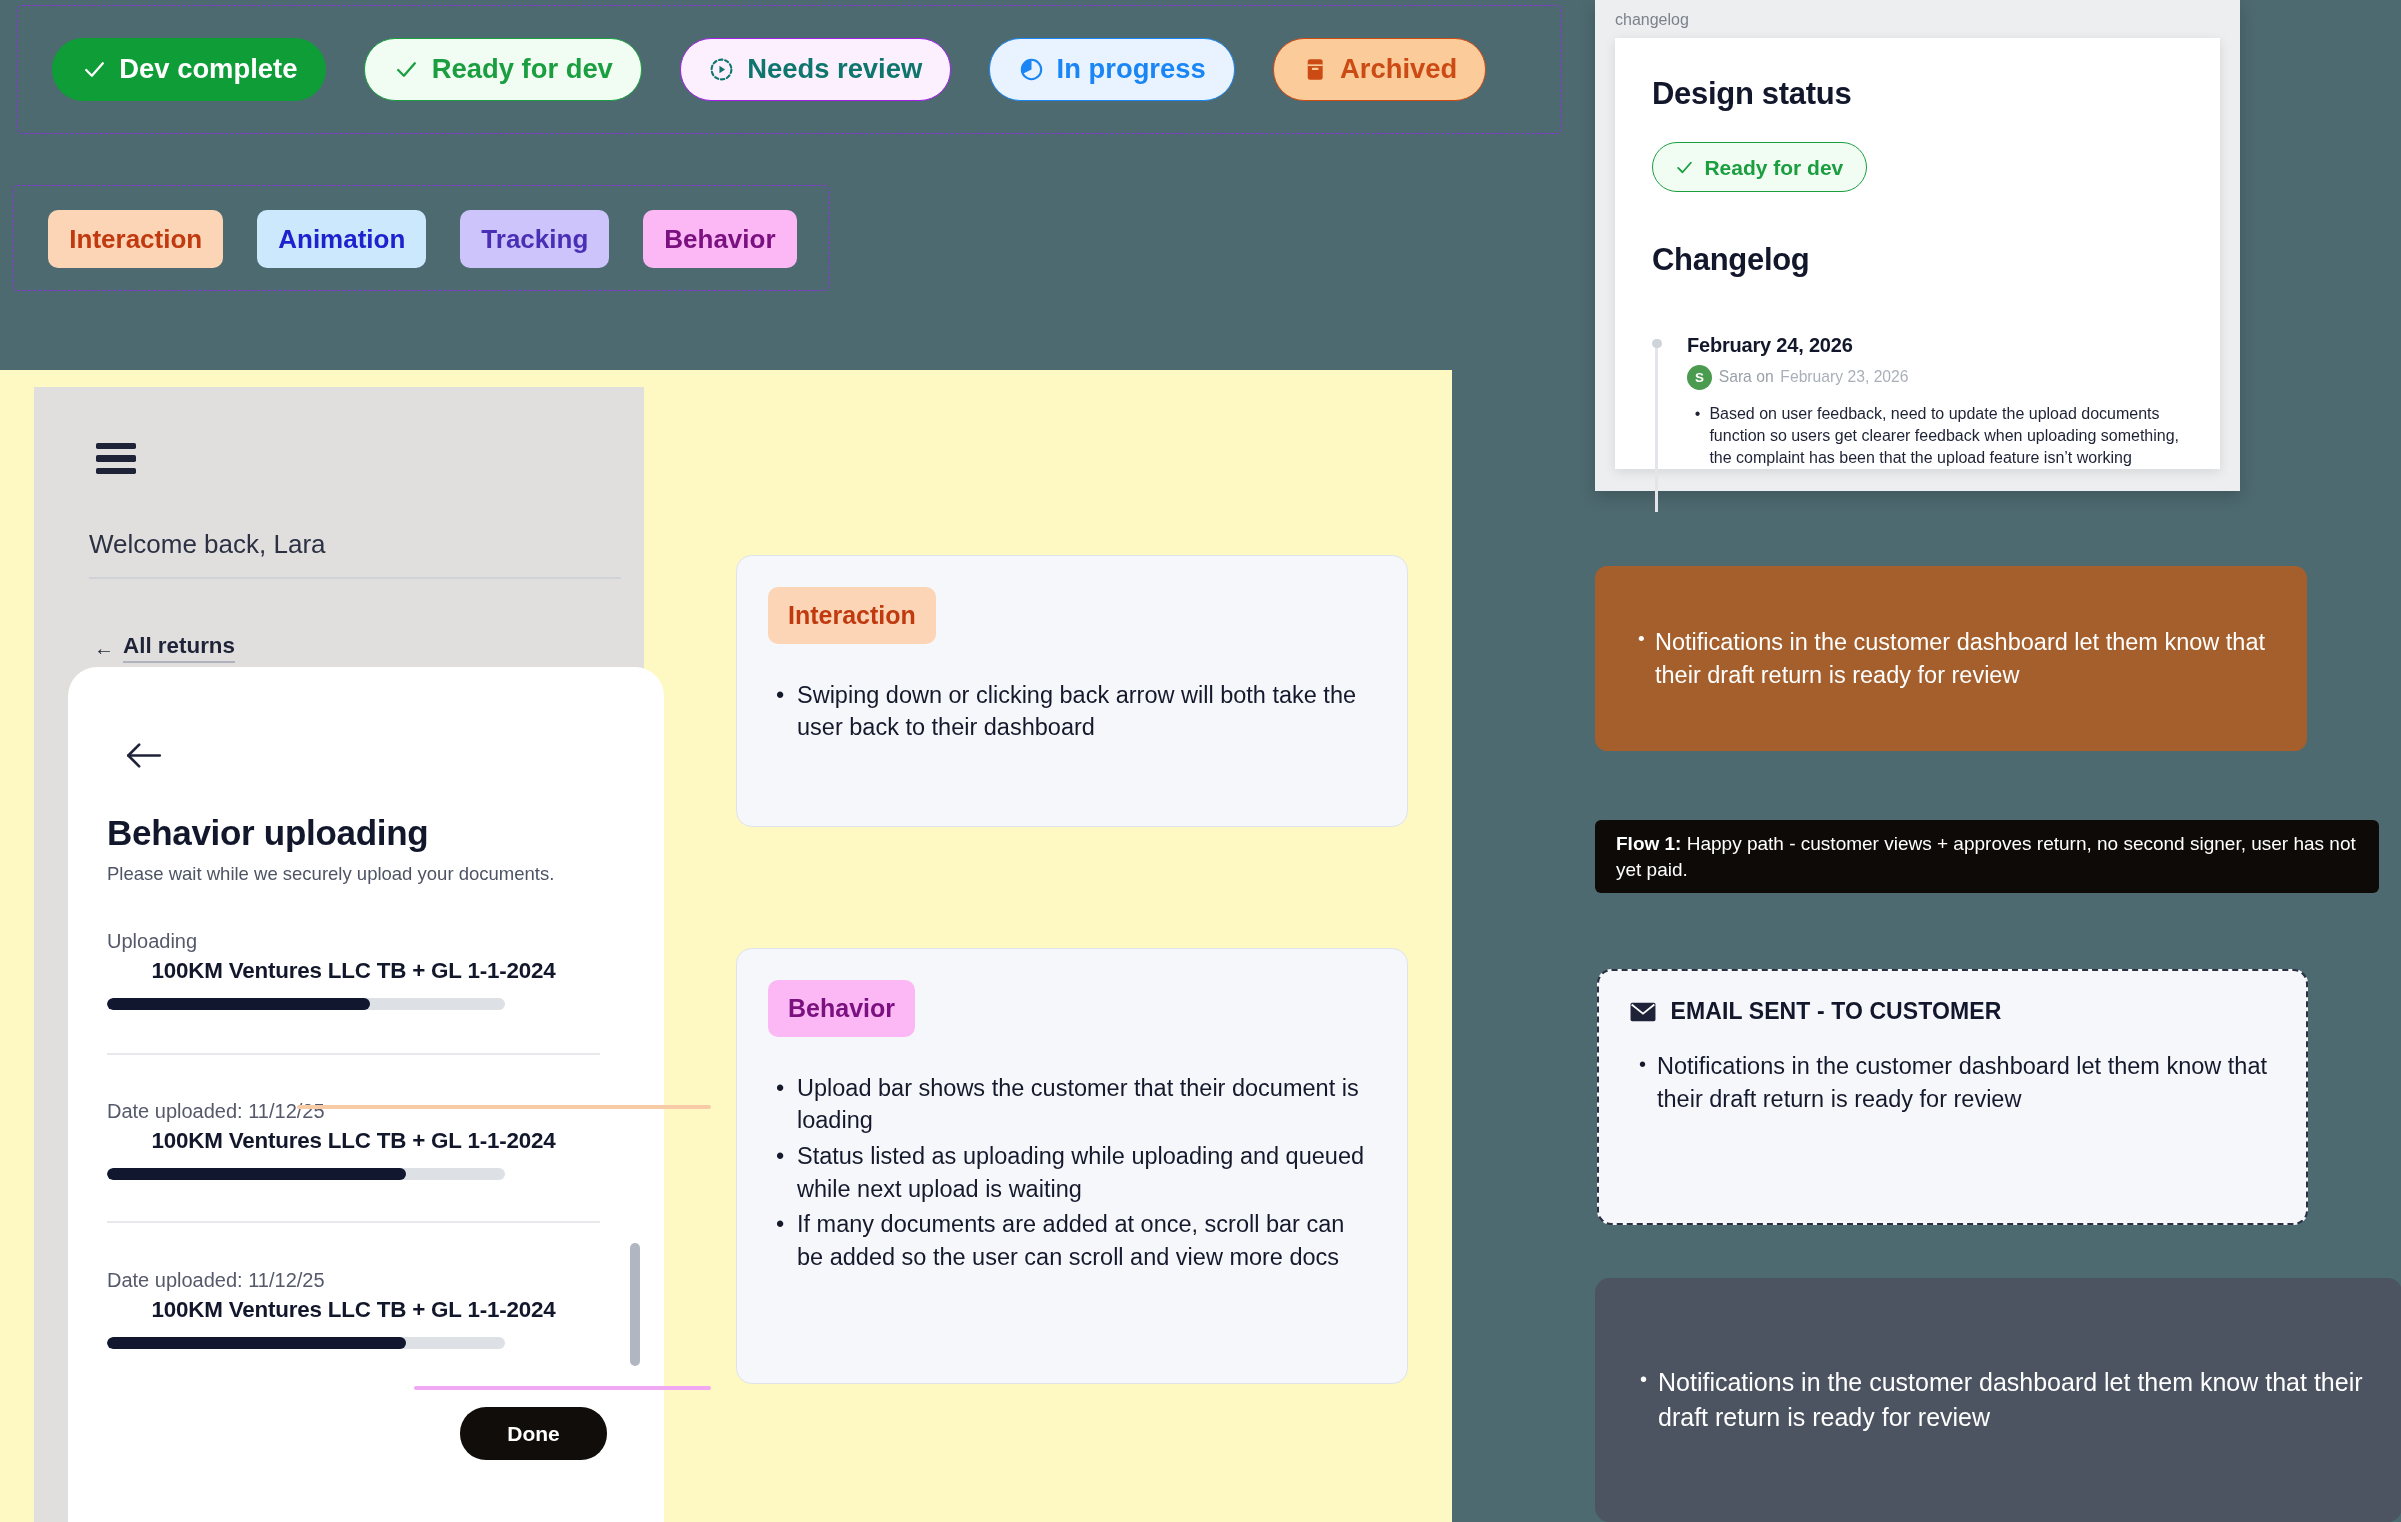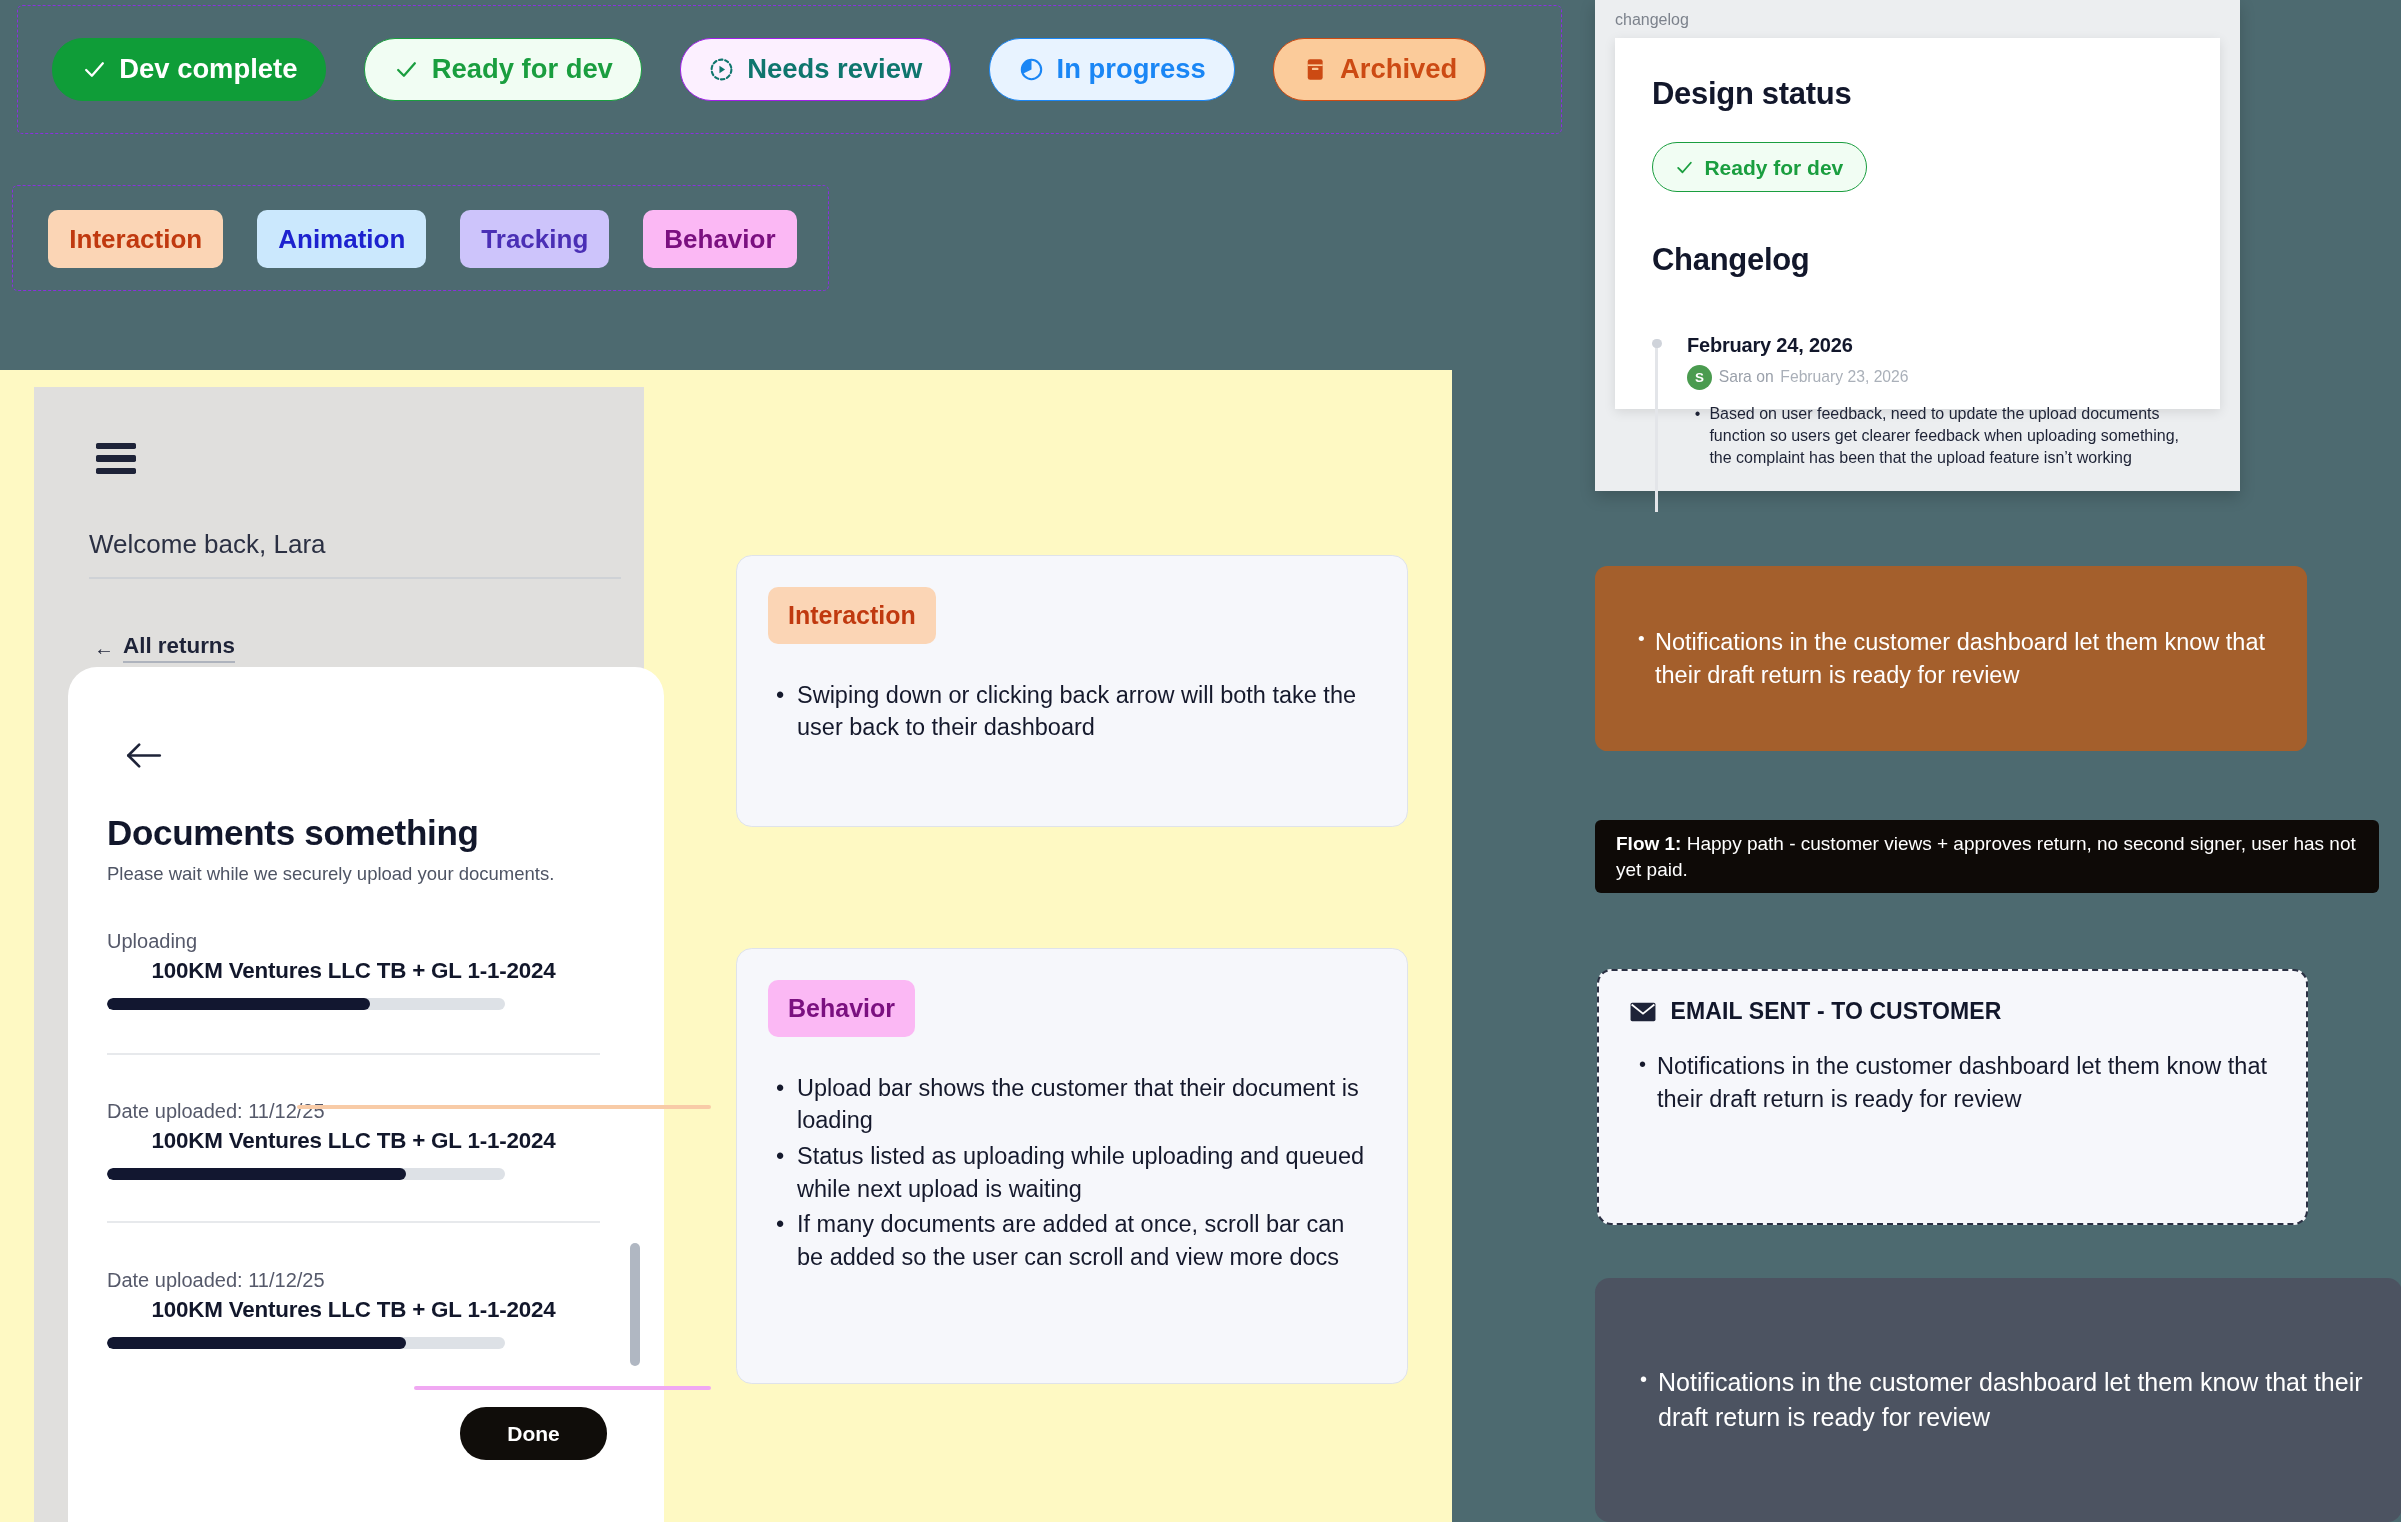--- a/index.html
+++ b/index.html
@@ -124,21 +124,21 @@
   }
 
   
   #changelog-panel{
     position:absolute;left:1595px;top:0;width:645px;height:491px;
     background:#eceef0;
     box-shadow:0 5.6px 14.6px rgba(0,0,0,.18);
   }
   #changelog-panel-label{position:absolute;left:20px;top:11.2px;font-size:16px;color:#7c828c;}
   #changelog-card{
-    position:absolute;left:20px;top:38px;width:605px;height:371px;background:#ffffff;
+    position:absolute;left:20px;top:38px;width:605px;height:431px;background:#ffffff;
     box-shadow:0 3.4px 11.2px rgba(0,0,0,.10);
   }
   #design-status-heading{position:absolute;left:37px;top:38px;font-size:31px;font-weight:700;color:#12172b;letter-spacing:-0.3px;}
   #design-status-pill{
     position:absolute;left:37px;top:104px;display:inline-flex;align-items:center;gap:10px;
     height:50px;padding:0 22.4px;border-radius:25px;
     background:#f1fdf3;border:1.7px solid #1a9e3f;color:#1a9e3f;
     font-size:21px;font-weight:600;box-sizing:border-box;line-height:1;
   }
   #changelog-heading{position:absolute;left:37px;top:204px;font-size:31px;font-weight:700;color:#12172b;letter-spacing:-0.3px;}
@@ -286,21 +286,21 @@
 
     <div id="upload-sheet">
 
       <div id="sheet-back-arrow">
         <svg width="39" height="31" viewBox="0 0 36 28" fill="none" stroke="#1e2338" stroke-width="2.4" stroke-linecap="round" stroke-linejoin="round">
           <line x1="33" y1="14" x2="4" y2="14"></line>
             <polyline points="14 4 4 14 14 24"></polyline>
         </svg>
       </div>
 
-      <div id="sheet-title">Documents something</div>
+      <div id="sheet-title">Behavior uploading</div>
       <div id="sheet-subtitle">Please wait while we securely upload your documents.</div>
 
       <div class="upload-row" style="top:263px;">
         <div class="status">Uploading</div>
         <div class="docname">100KM Ventures LLC TB + GL 1-1-2024</div>
         <div class="track">
           <div class="fill" style="width:66%"></div>
         </div>
       </div>
       <div class="row-sep" style="top:386px;"></div>

